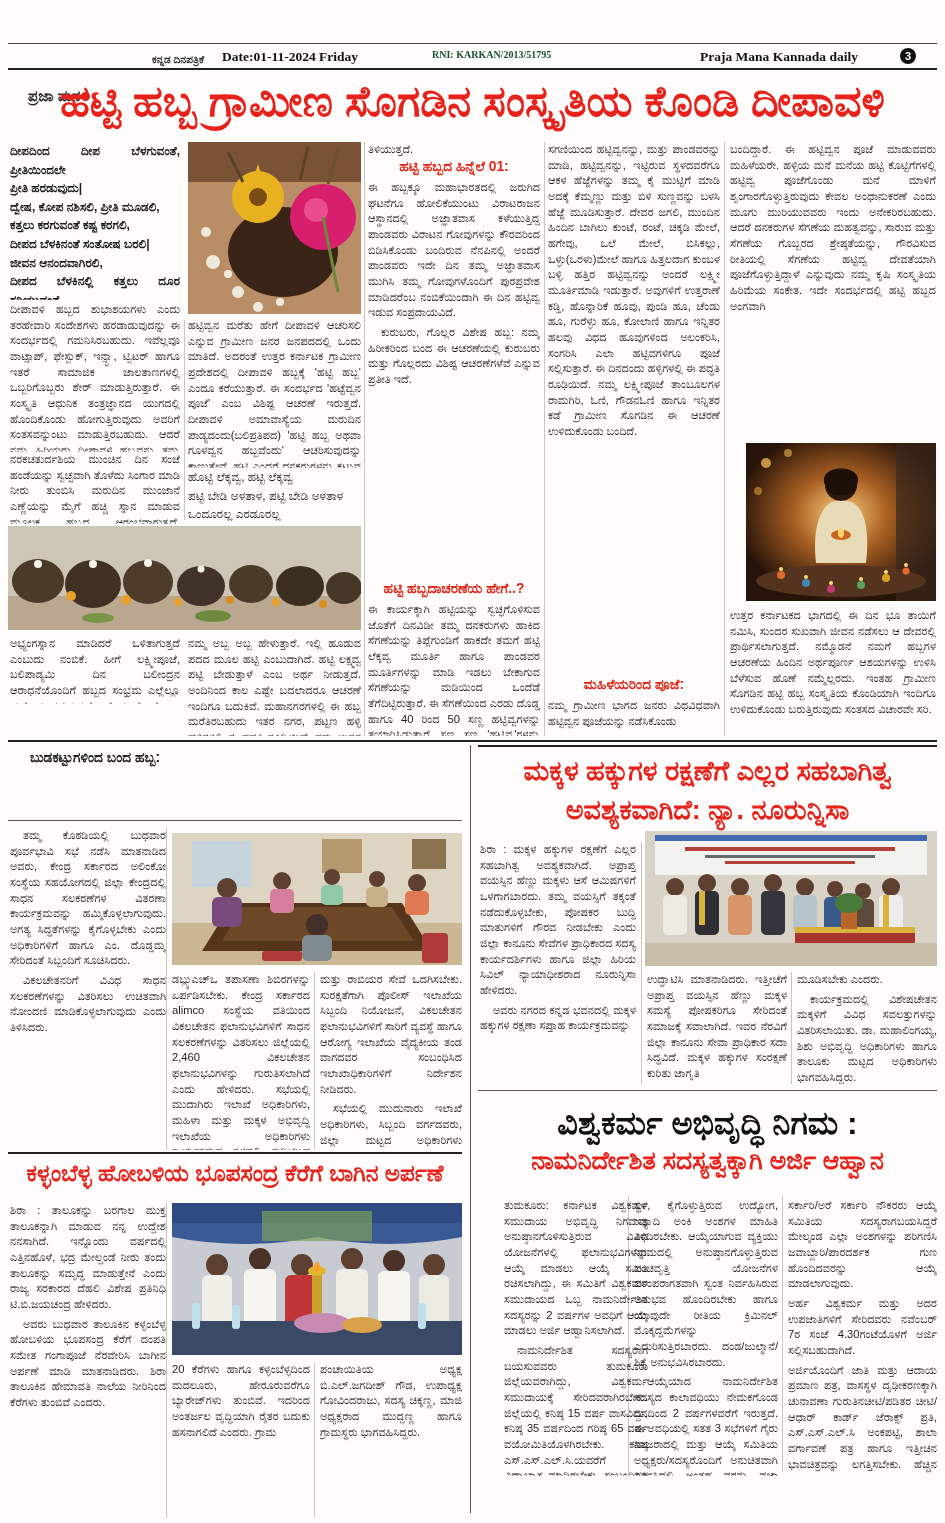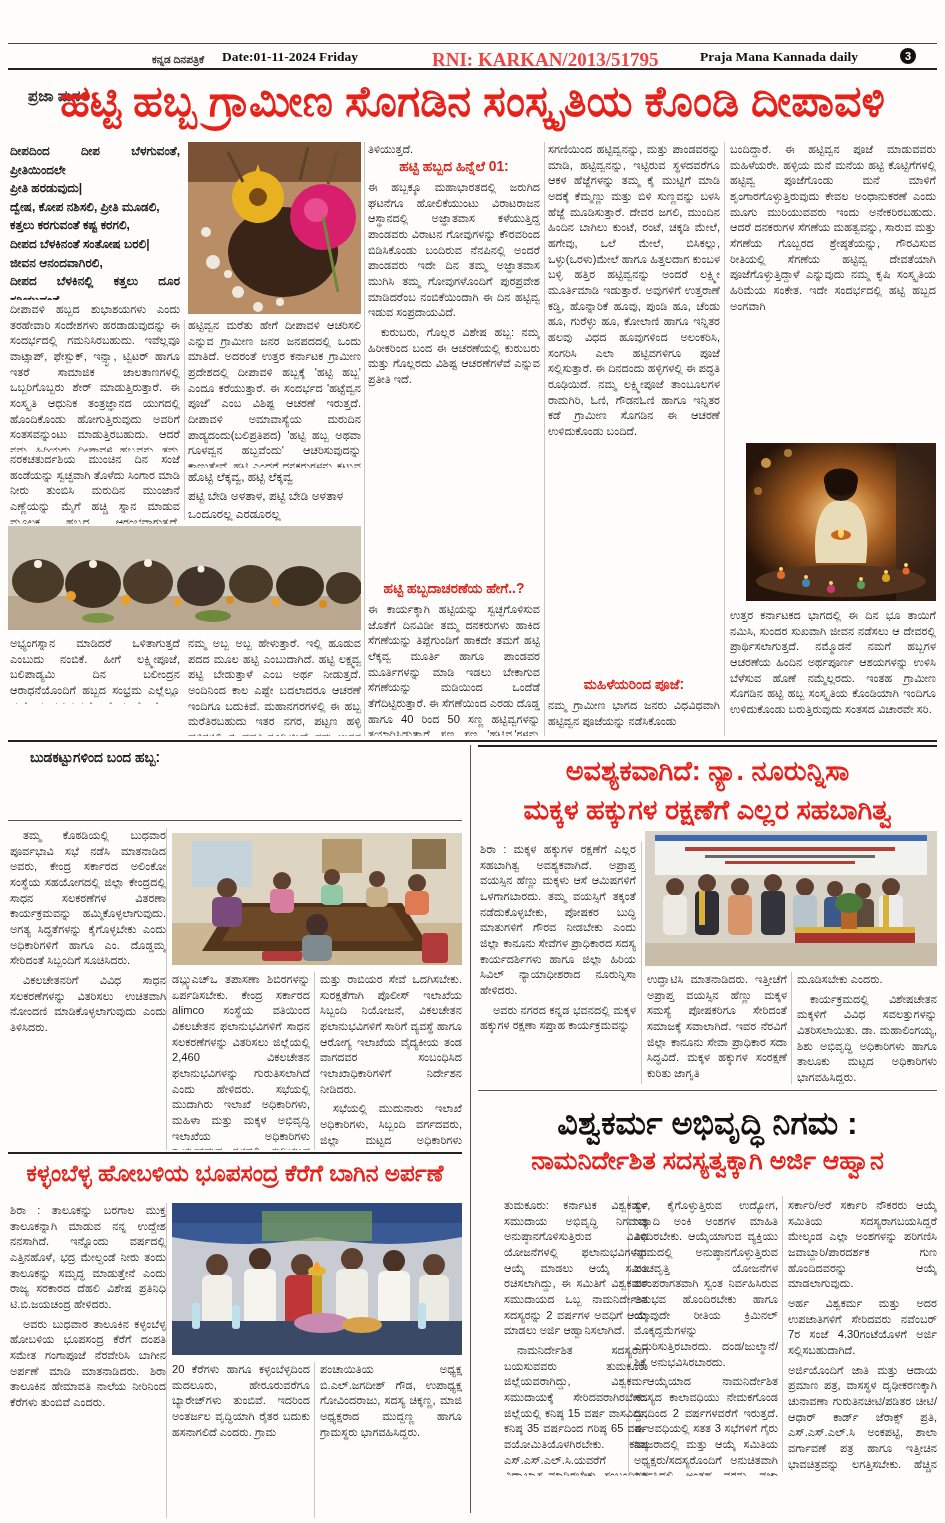--- a/index.html
+++ b/index.html
@@ -28,21 +28,21 @@
 <body>
 
 <div id="page">
 
   <div class="rule" style="left:8px;top:43px;width:929px;height:1px;background:#444;"></div>
   <div class="hdr-txt" style="left:28px;top:47px;font-size:15px;font-weight:bold;color:#2c2c2c;margin-top:40px;">
     <span>ಪ್ರಜಾ ಮನ</span><span style="display:inline-block;width:9px;height:9px;border-radius:50%;background:#c42a1e;margin:0 1px 2px 1px;vertical-align:middle;"></span>
   </div>
   <div class="hdr-txt" style="left:152px;top:53px;font-size:10.5px;font-weight:bold;color:#333;">ಕನ್ನಡ ದಿನಪತ್ರಿಕೆ</div>
   <div class="hdr-txt" style="left:222px;top:49px;font-size:13.5px;font-weight:bold;font-family:'Liberation Serif',serif;color:#111;">Date:01-11-2024  Friday</div>
-  <div class="hdr-txt" style="left:432px;top:49px;font-size:19px;font-weight:bold;font-family:'Liberation Serif',serif;color:#ef4444;">RNI: KARKAN/2013/51795</div>
+  <div class="hdr-txt" style="left:432px;top:49px;font-size:10px;font-weight:bold;font-family:'Liberation Serif',serif;color:#14532d;">RNI: KARKAN/2013/51795</div>
   <div class="hdr-txt" style="left:700px;top:49px;font-size:13.5px;font-weight:bold;font-family:'Liberation Serif',serif;color:#111;">Praja Mana Kannada daily</div>
   <div class="pgnum" style="left:900px;top:48px;">3</div>
   <div class="rule" style="left:8px;top:68px;width:929px;height:2px;"></div>
 
   <div class="abs lead-headline" style="left:8px;top:76px;width:929px;font-size:43px;line-height:1.2;">ಹಟ್ಟಿ ಹಬ್ಬ ಗ್ರಾಮೀಣ ಸೊಗಡಿನ ಸಂಸ್ಕೃತಿಯ ಕೊಂಡಿ ದೀಪಾವಳಿ</div>
 
   <div class="sep" style="left:184px;top:320px;height:200px;"></div>
   <div class="sep" style="left:364px;top:142px;height:594px;"></div>
   <div class="sep" style="left:544px;top:142px;height:594px;"></div>
   <div class="sep" style="left:724px;top:142px;height:594px;"></div>
@@ -236,22 +236,22 @@
   <div class="col" style="left:172px;top:972px;width:138px;height:178px;">
     <p class="noind">ಡಬ್ಲ್ಯುಎಚ್‌ಒ ತಪಾಸಣಾ ಶಿಬಿರಗಳನ್ನು ಏರ್ಪಡಿಸಬೇಕು. ಕೇಂದ್ರ ಸರ್ಕಾರದ alimco ಸಂಸ್ಥೆಯ ವತಿಯಿಂದ ವಿಕಲಚೇತನ ಫಲಾನುಭವಿಗಳಿಗೆ ಸಾಧನ ಸಲಕರಣೆಗಳನ್ನು ವಿತರಿಸಲು ಜಿಲ್ಲೆಯಲ್ಲಿ 2,460 ವಿಕಲಚೇತನ ಫಲಾನುಭವಿಗಳನ್ನು ಗುರುತಿಸಲಾಗಿದೆ ಎಂದು ಹೇಳಿದರು. ಸಭೆಯಲ್ಲಿ ಮುದಾಗಿರು ಇಲಾಖೆ ಅಧಿಕಾರಿಗಳು, ಮಹಿಳಾ ಮತ್ತು ಮಕ್ಕಳ ಅಭಿವೃದ್ಧಿ ಇಲಾಖೆಯ ಅಧಿಕಾರಿಗಳು ಕಾರ್ಯಕ್ರಮದ ಸ್ಥಳದಲ್ಲಿ ಕುಡಿಯುವ ನೀರಿನ ವ್ಯವಸ್ಥೆ ಕಲ್ಪಿಸಬೇಕೆಂದು ತಿಳಿಸಿದರು.</p>
   </div>
   <div class="col" style="left:320px;top:972px;width:142px;height:178px;">
     <p class="noind">ಮತ್ತು ರಾಬಿಯರ ಸೇವೆ ಒದಗಿಸಬೇಕು. ಸುರಕ್ಷತೆಗಾಗಿ ಪೊಲೀಸ್ ಇಲಾಖೆಯ ಸಿಬ್ಬಂದಿ ನಿಯೋಜನೆ, ವಿಕಲಚೇತನ ಫಲಾನುಭವಿಗಳಿಗೆ ಸಾರಿಗೆ ವ್ಯವಸ್ಥೆ ಹಾಗೂ ಆರೋಗ್ಯ ಇಲಾಖೆಯ ವೈದ್ಯಕೀಯ ತಂಡ ವಾಗದವರ ಸಂಬಂಧಿಸಿದ ಇಲಾಖಾಧಿಕಾರಿಗಳಿಗೆ ನಿರ್ದೇಶನ ನೀಡಿದರು.</p>
     <p>ಸಭೆಯಲ್ಲಿ ಮುದುನಾರು ಇಲಾಖೆ ಅಧಿಕಾರಿಗಳು, ಸಿಬ್ಬಂದಿ ವರ್ಗದವರು, ಜಿಲ್ಲಾ ಮಟ್ಟದ ಅಧಿಕಾರಿಗಳು ಭಾಗವಹಿಸಿದ್ದರು. ಕಾರ್ಯಕ್ರಮ ನಡೆಯುವ ಸ್ಥಳದಲ್ಲಿ ಅಗತ್ಯ ಮೂಲಸೌಕರ್ಯ ಕಲ್ಪಿಸಬೇಕೆಂದು ಸೂಚಿಸಿ, ಕಾರ್ಯಕ್ರಮವನ್ನು ಯಶಸ್ವಿಗೊಳಿಸಬೇಕೆಂದು ಹೇಳಿದರು.</p>
   </div>
 
   <div class="rule" style="left:478px;top:745px;width:459px;height:1.5px;"></div>
   <div class="abs headline-red" style="left:478px;top:752px;width:459px;font-size:27px;line-height:1.45;">
+    <div>ಮಕ್ಕಳ ಹಕ್ಕುಗಳ ರಕ್ಷಣೆಗೆ ಎಲ್ಲರ ಸಹಬಾಗಿತ್ವ</div>
     <div>ಅವಶ್ಯಕವಾಗಿದೆ: ನ್ಯಾ. ನೂರುನ್ನಿಸಾ</div>
-    <div>ಮಕ್ಕಳ ಹಕ್ಕುಗಳ ರಕ್ಷಣೆಗೆ ಎಲ್ಲರ ಸಹಬಾಗಿತ್ವ</div>
   </div>
 
   <div class="col" style="left:480px;top:842px;width:156px;height:242px;">
     <p class="noind">ಶಿರಾ : ಮಕ್ಕಳ ಹಕ್ಕುಗಳ ರಕ್ಷಣೆಗೆ ಎಲ್ಲರ ಸಹಬಾಗಿತ್ವ ಅವಶ್ಯಕವಾಗಿದೆ. ಅಪ್ರಾಪ್ತ ವಯಸ್ಸಿನ ಹೆಣ್ಣು ಮಕ್ಕಳು ಆಸೆ ಆಮಿಷಗಳಿಗೆ ಒಳಗಾಗಬಾರದು. ತಮ್ಮ ವಯಸ್ಸಿಗೆ ತಕ್ಕಂತೆ ನಡೆದುಕೊಳ್ಳಬೇಕು, ಪೋಷಕರ ಬುದ್ಧಿ ಮಾತುಗಳಿಗೆ ಗೌರವ ನೀಡಬೇಕು ಎಂದು ಜಿಲ್ಲಾ ಕಾನೂನು ಸೇವೆಗಳ ಪ್ರಾಧಿಕಾರದ ಸದಸ್ಯ ಕಾರ್ಯದರ್ಶಿಗಳು ಹಾಗೂ ಜಿಲ್ಲಾ ಹಿರಿಯ ಸಿವಿಲ್ ನ್ಯಾಯಾಧೀಶರಾದ ನೂರುನ್ನಿಸಾ ಹೇಳಿದರು.</p>
     <p>ಅವರು ನಗರದ ಕನ್ನಡ ಭವನದಲ್ಲಿ ಮಕ್ಕಳ ಹಕ್ಕುಗಳ ರಕ್ಷಣಾ ಸಪ್ತಾಹ ಕಾರ್ಯಕ್ರಮವನ್ನು</p>
   </div>
 
   <div class="photo" style="left:645px;top:831px;width:292px;height:135px;">
     <svg width="292" height="135" viewBox="0 0 292 135">
       <rect width="292" height="135" fill="#d9d2c6"></rect>

